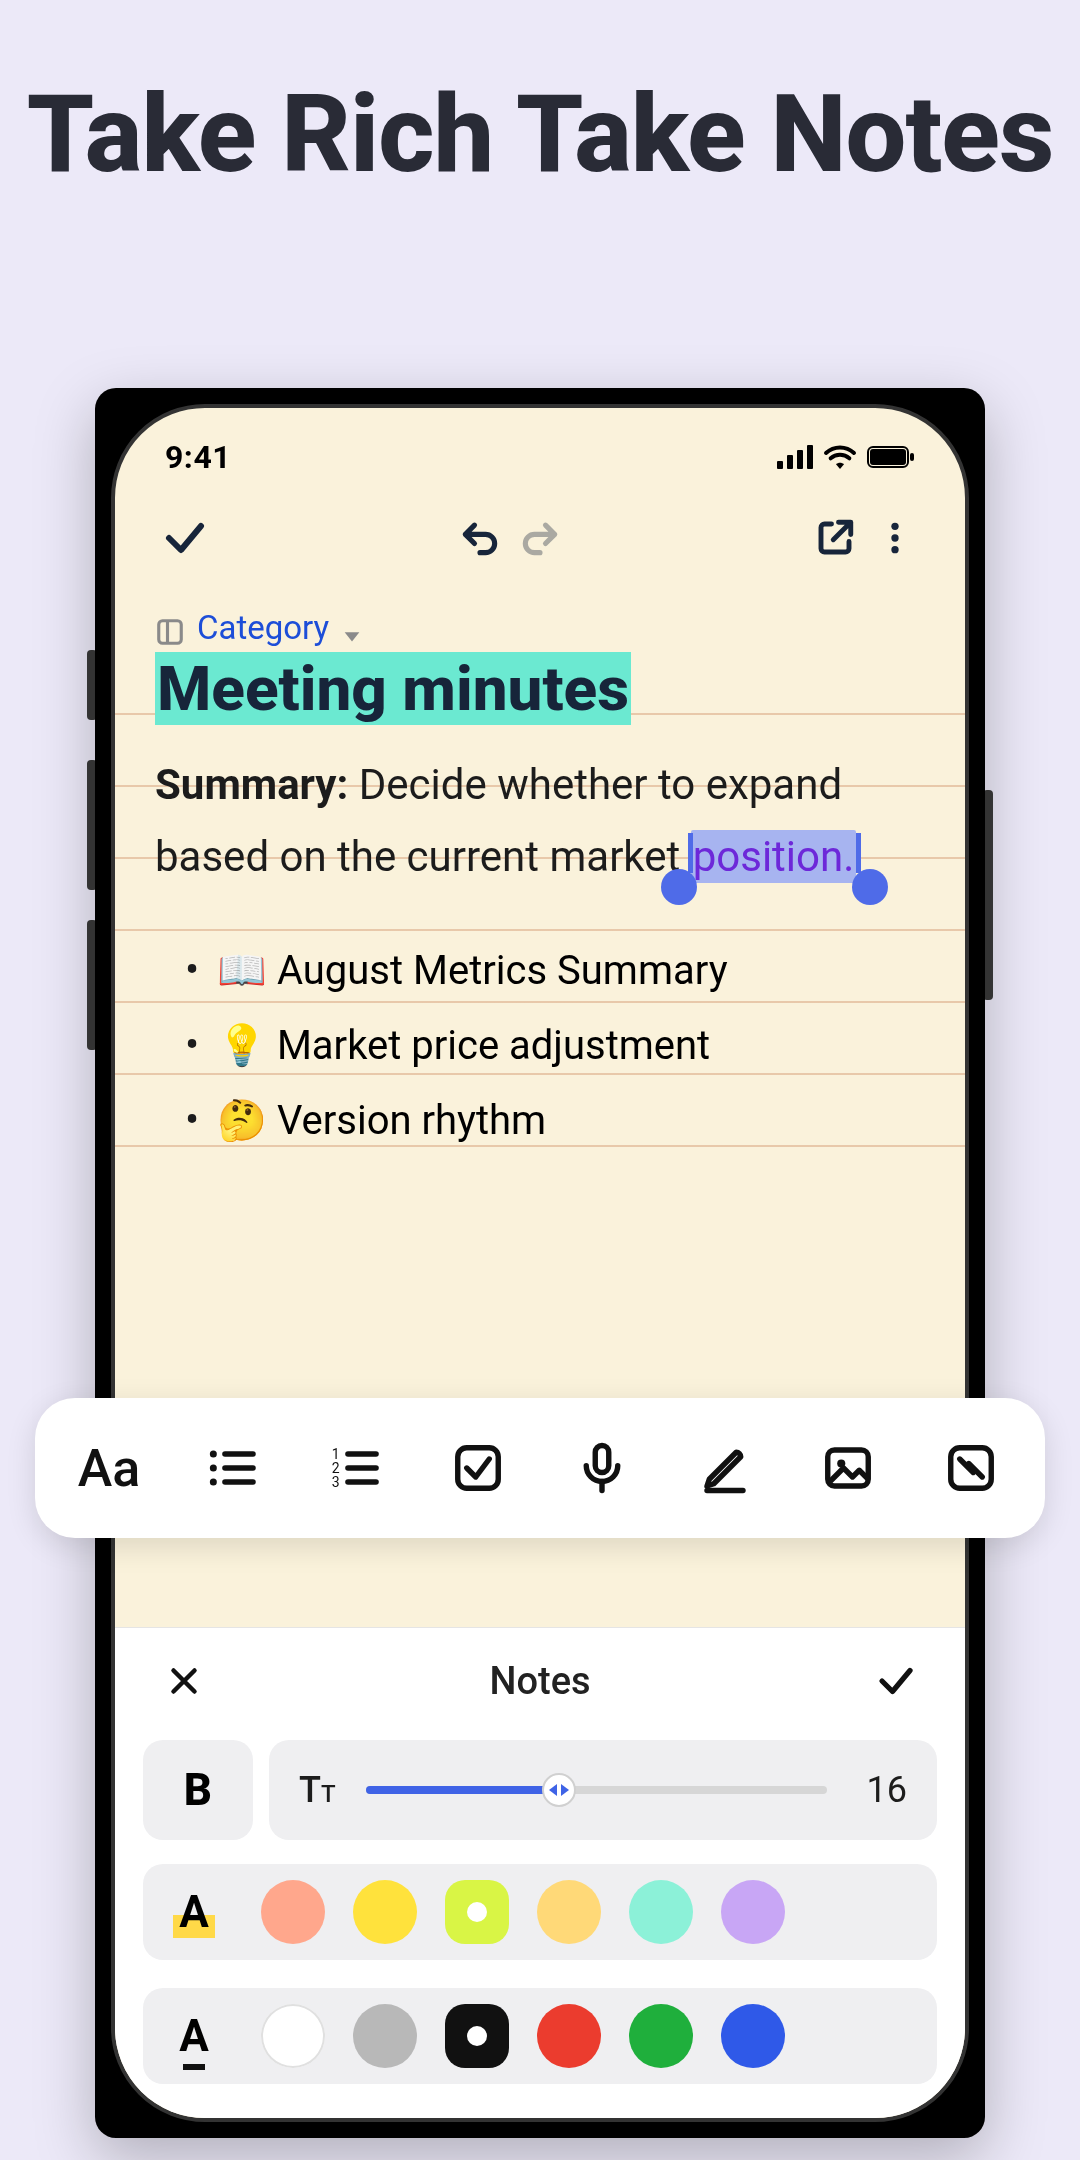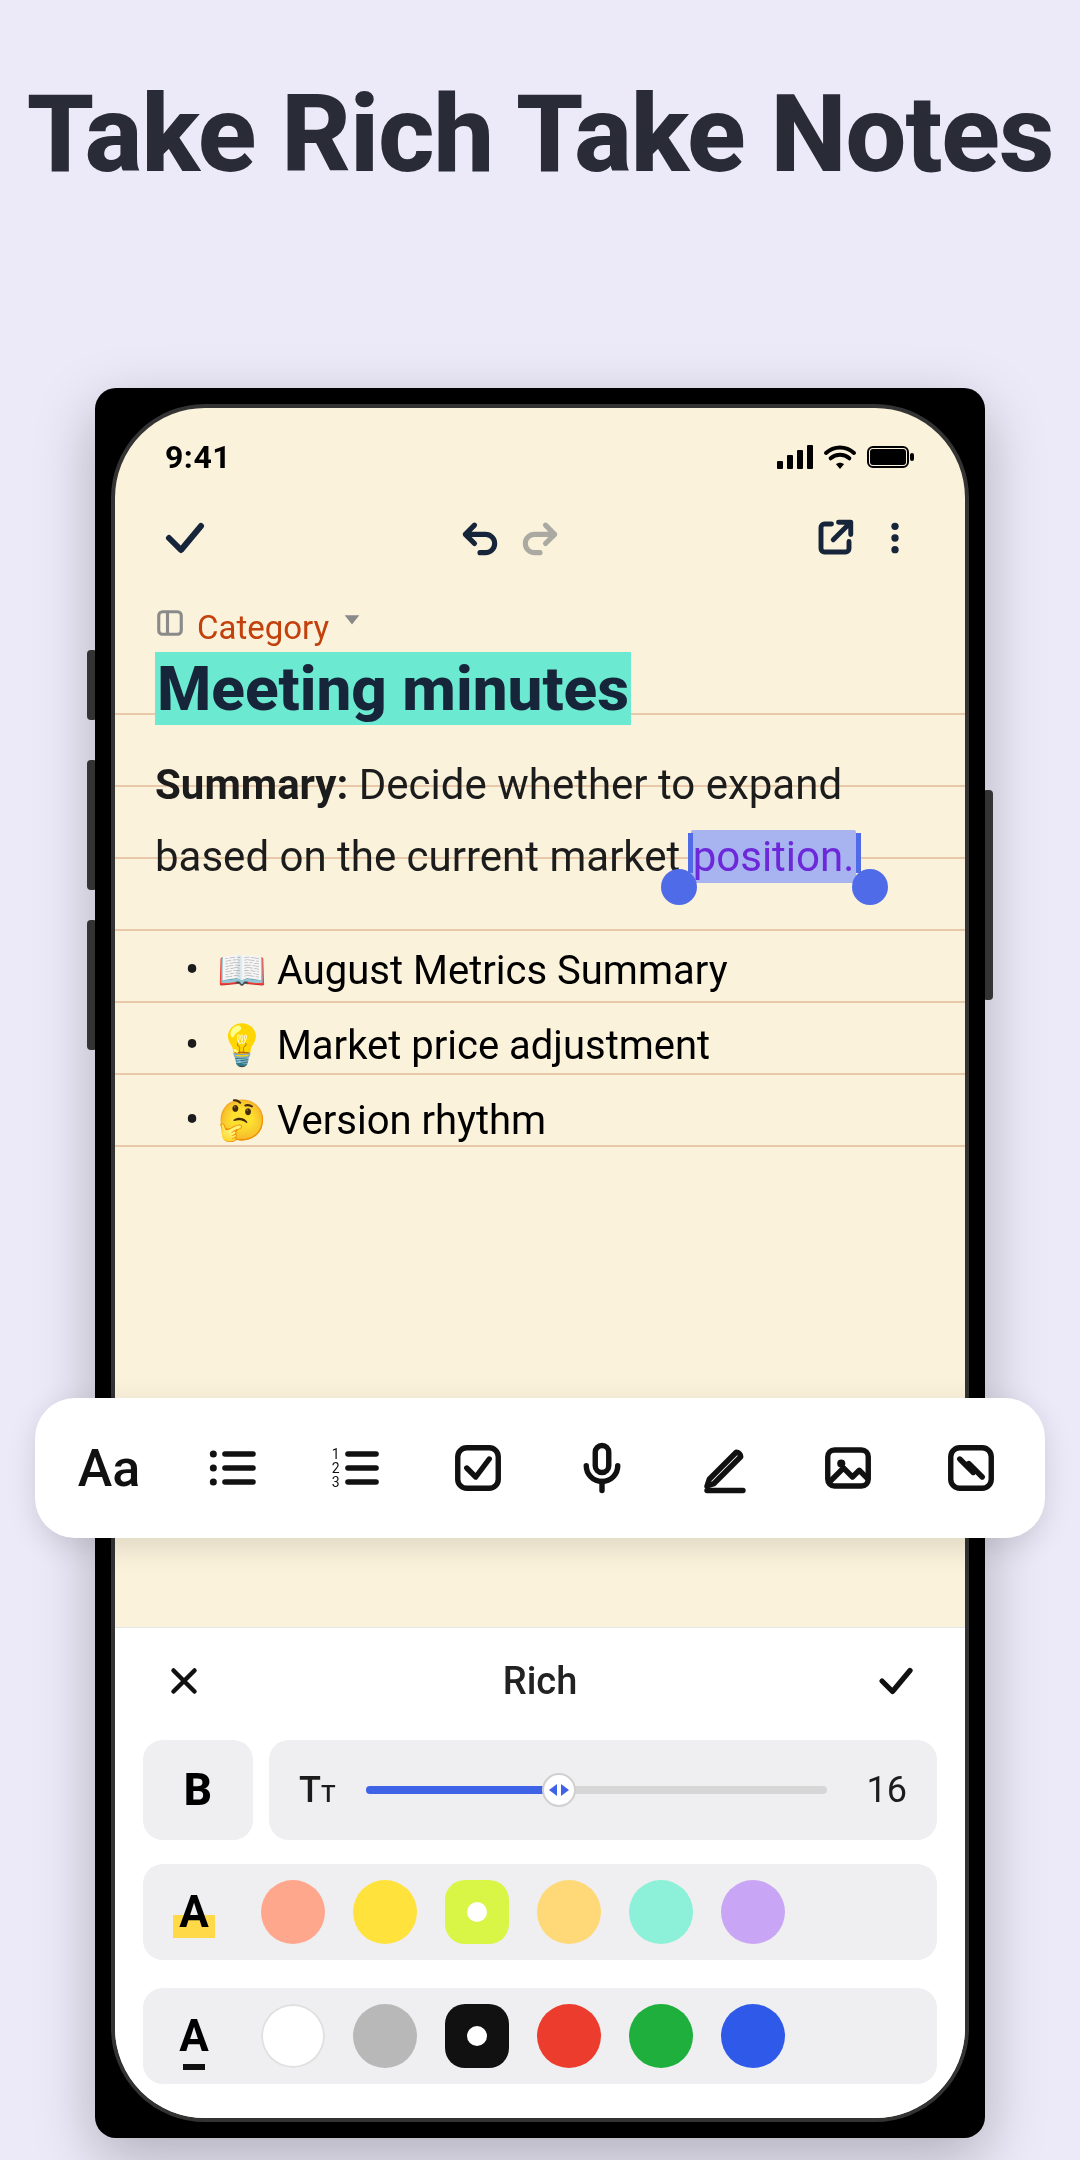--- a/index.html
+++ b/index.html
@@ -62,21 +62,21 @@
   .icon-btn { width: 60px; height: 60px; display: flex; align-items: center; justify-content: center; }
   
   .meta-row {
     display: flex;
     align-items: center;
     justify-content: space-between;
     padding: 30px 40px 0 40px;
   }
   .date-wrap { display: flex; align-items: center; gap: 14px; }
   .date-text { font-size: 32px; color: #3A3A3A; }
-  .category { display: flex; align-items: flex-start; gap: 12px; color: #c2410c; font-size: 33px; }
+  .category { display: flex; align-items: flex-end; gap: 12px; color: #1d4ed8; font-size: 33px; }
   
   .note-area {
     padding: 15px 40px 0 40px;
     position: relative;
   }
   .ruled {
     background-image: repeating-linear-gradient(
       to bottom,
       transparent 0,
       transparent 66px,
@@ -384,21 +384,21 @@
         </ul>
       </div>
 
       <div class="font-panel">
         <div class="font-header">
           <div class="icon-btn" style="width:50px;height:50px">
             <svg width="36" height="36" viewBox="0 0 24 24">
                 <path d="M5 5 L19 19 M19 5 L5 19" stroke="#111" stroke-width="3" stroke-linecap="round"></path>
               </svg>
           </div>
-          <div class="title">Rich</div>
+          <div class="title">Notes</div>
           <div class="icon-btn" style="width:50px;height:50px">
             <svg width="42" height="42" viewBox="0 0 24 24">
                 <path d="M4 12 L10 18 L20 6" stroke="#111" stroke-width="3" stroke-linecap="round" stroke-linejoin="round" fill="none"></path>
               </svg>
           </div>
         </div>
 
         <div class="font-row">
           <div class="chip chip-b">B</div>
           <div class="chip chip-size">

